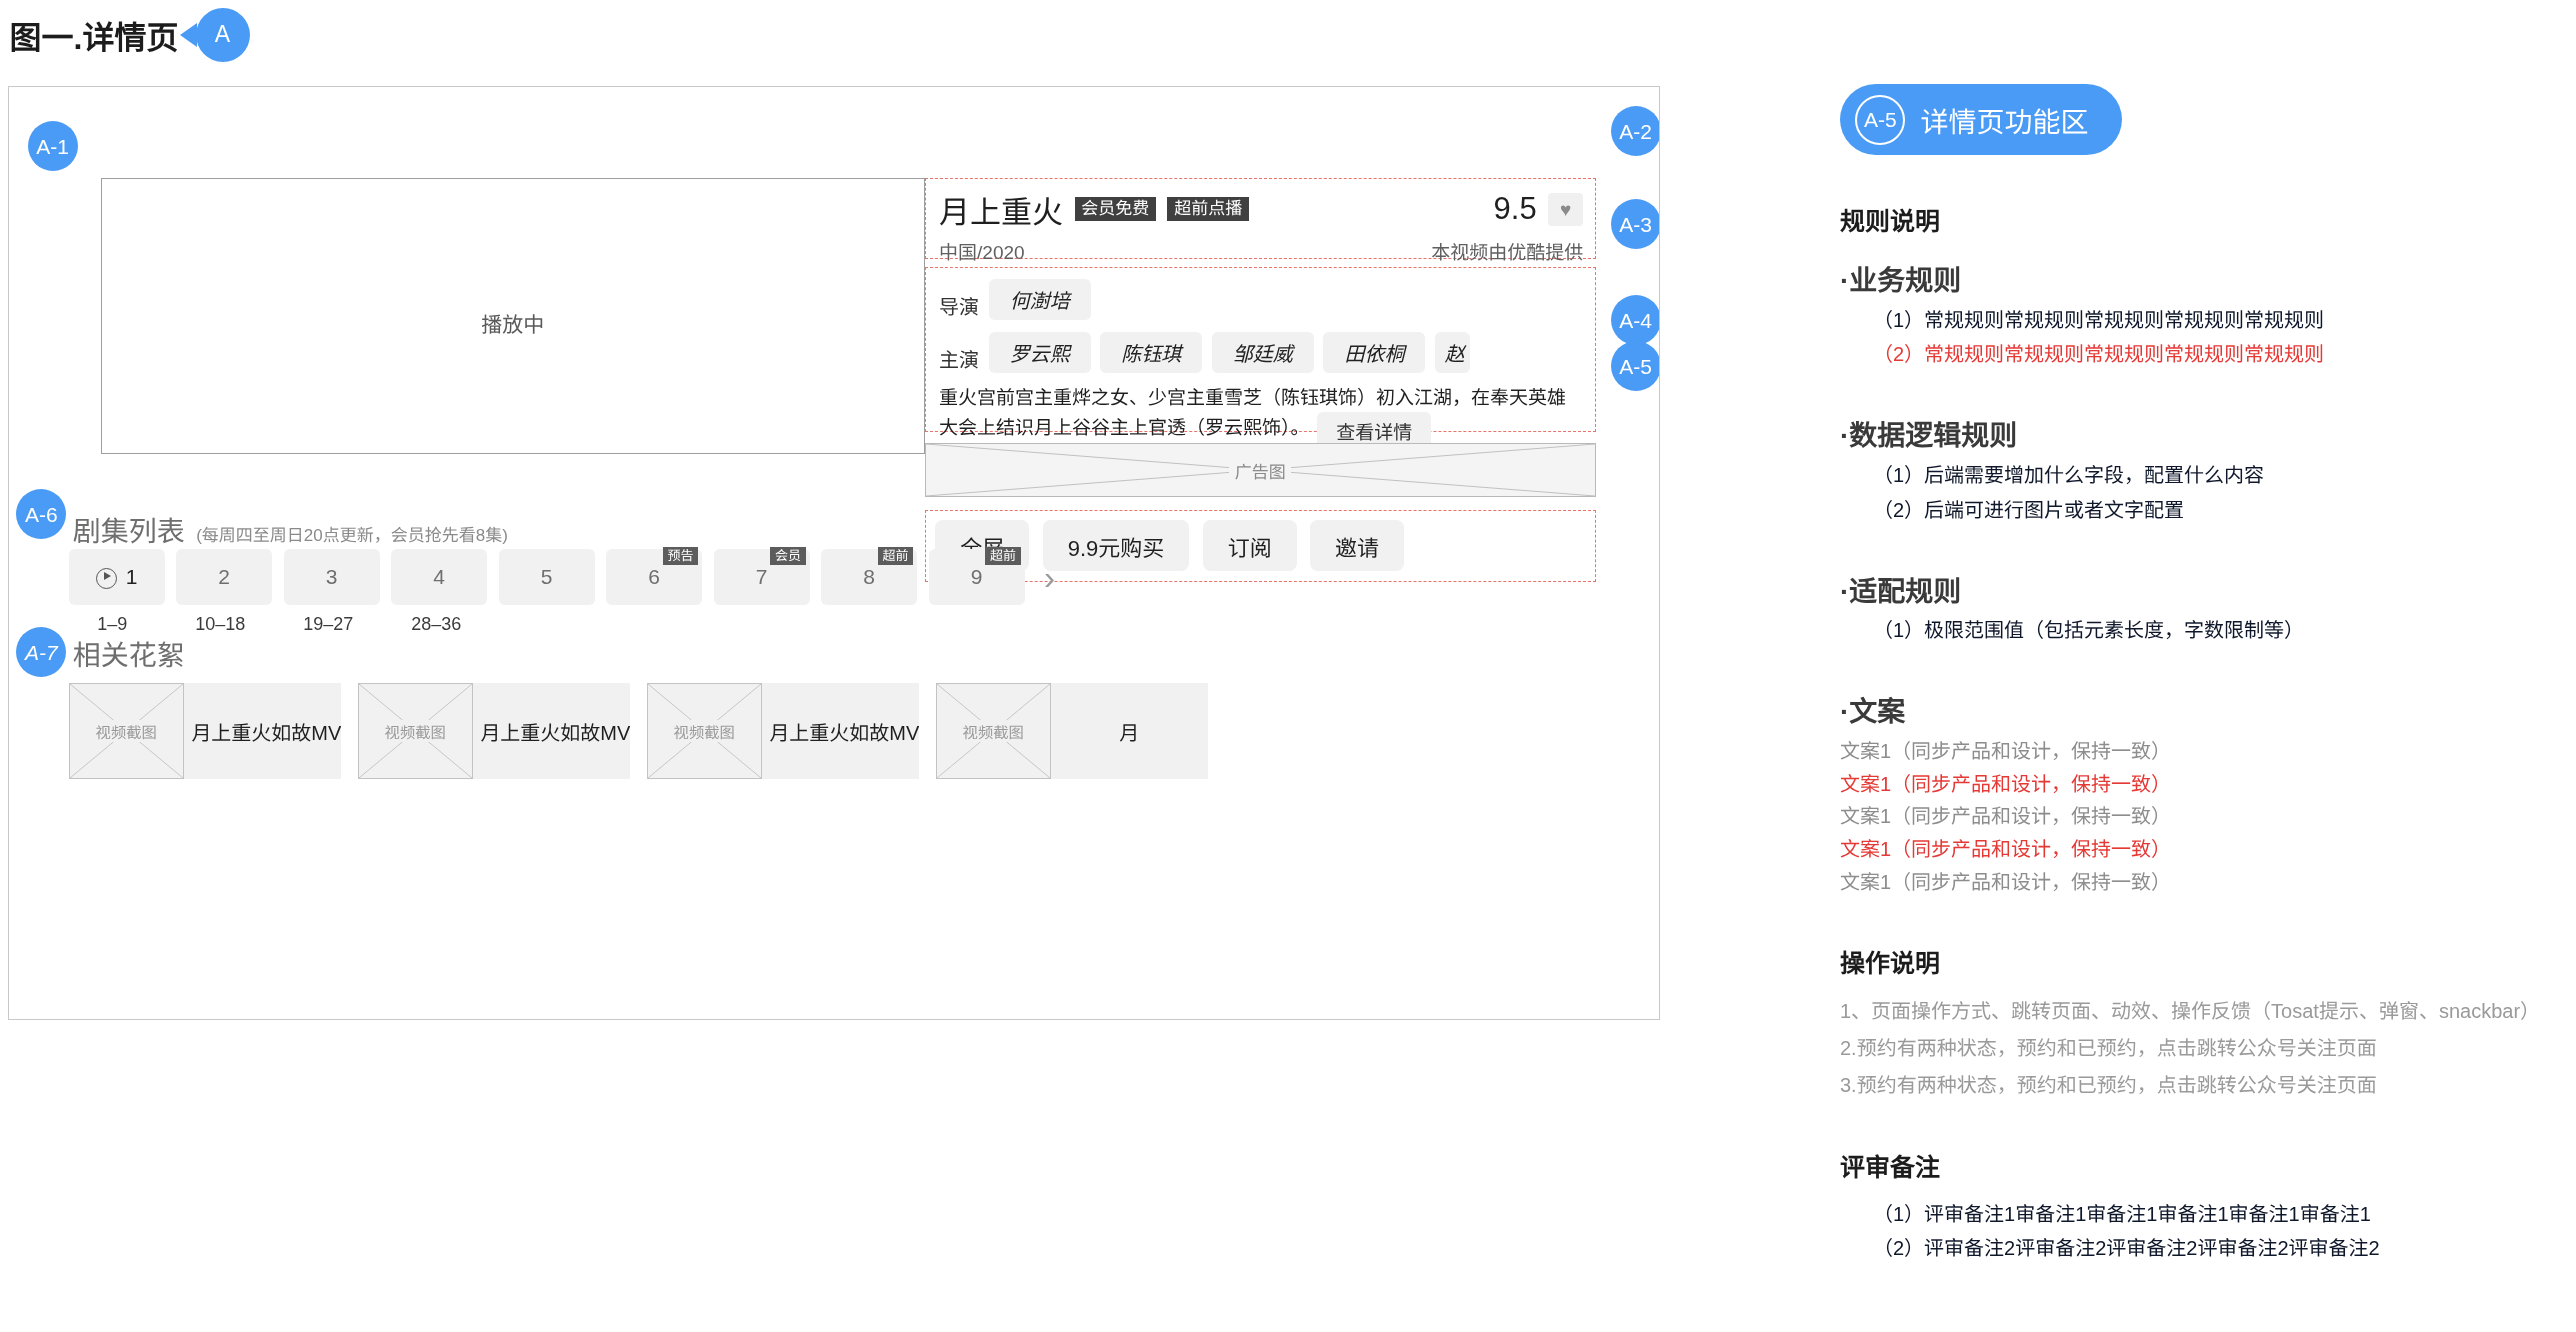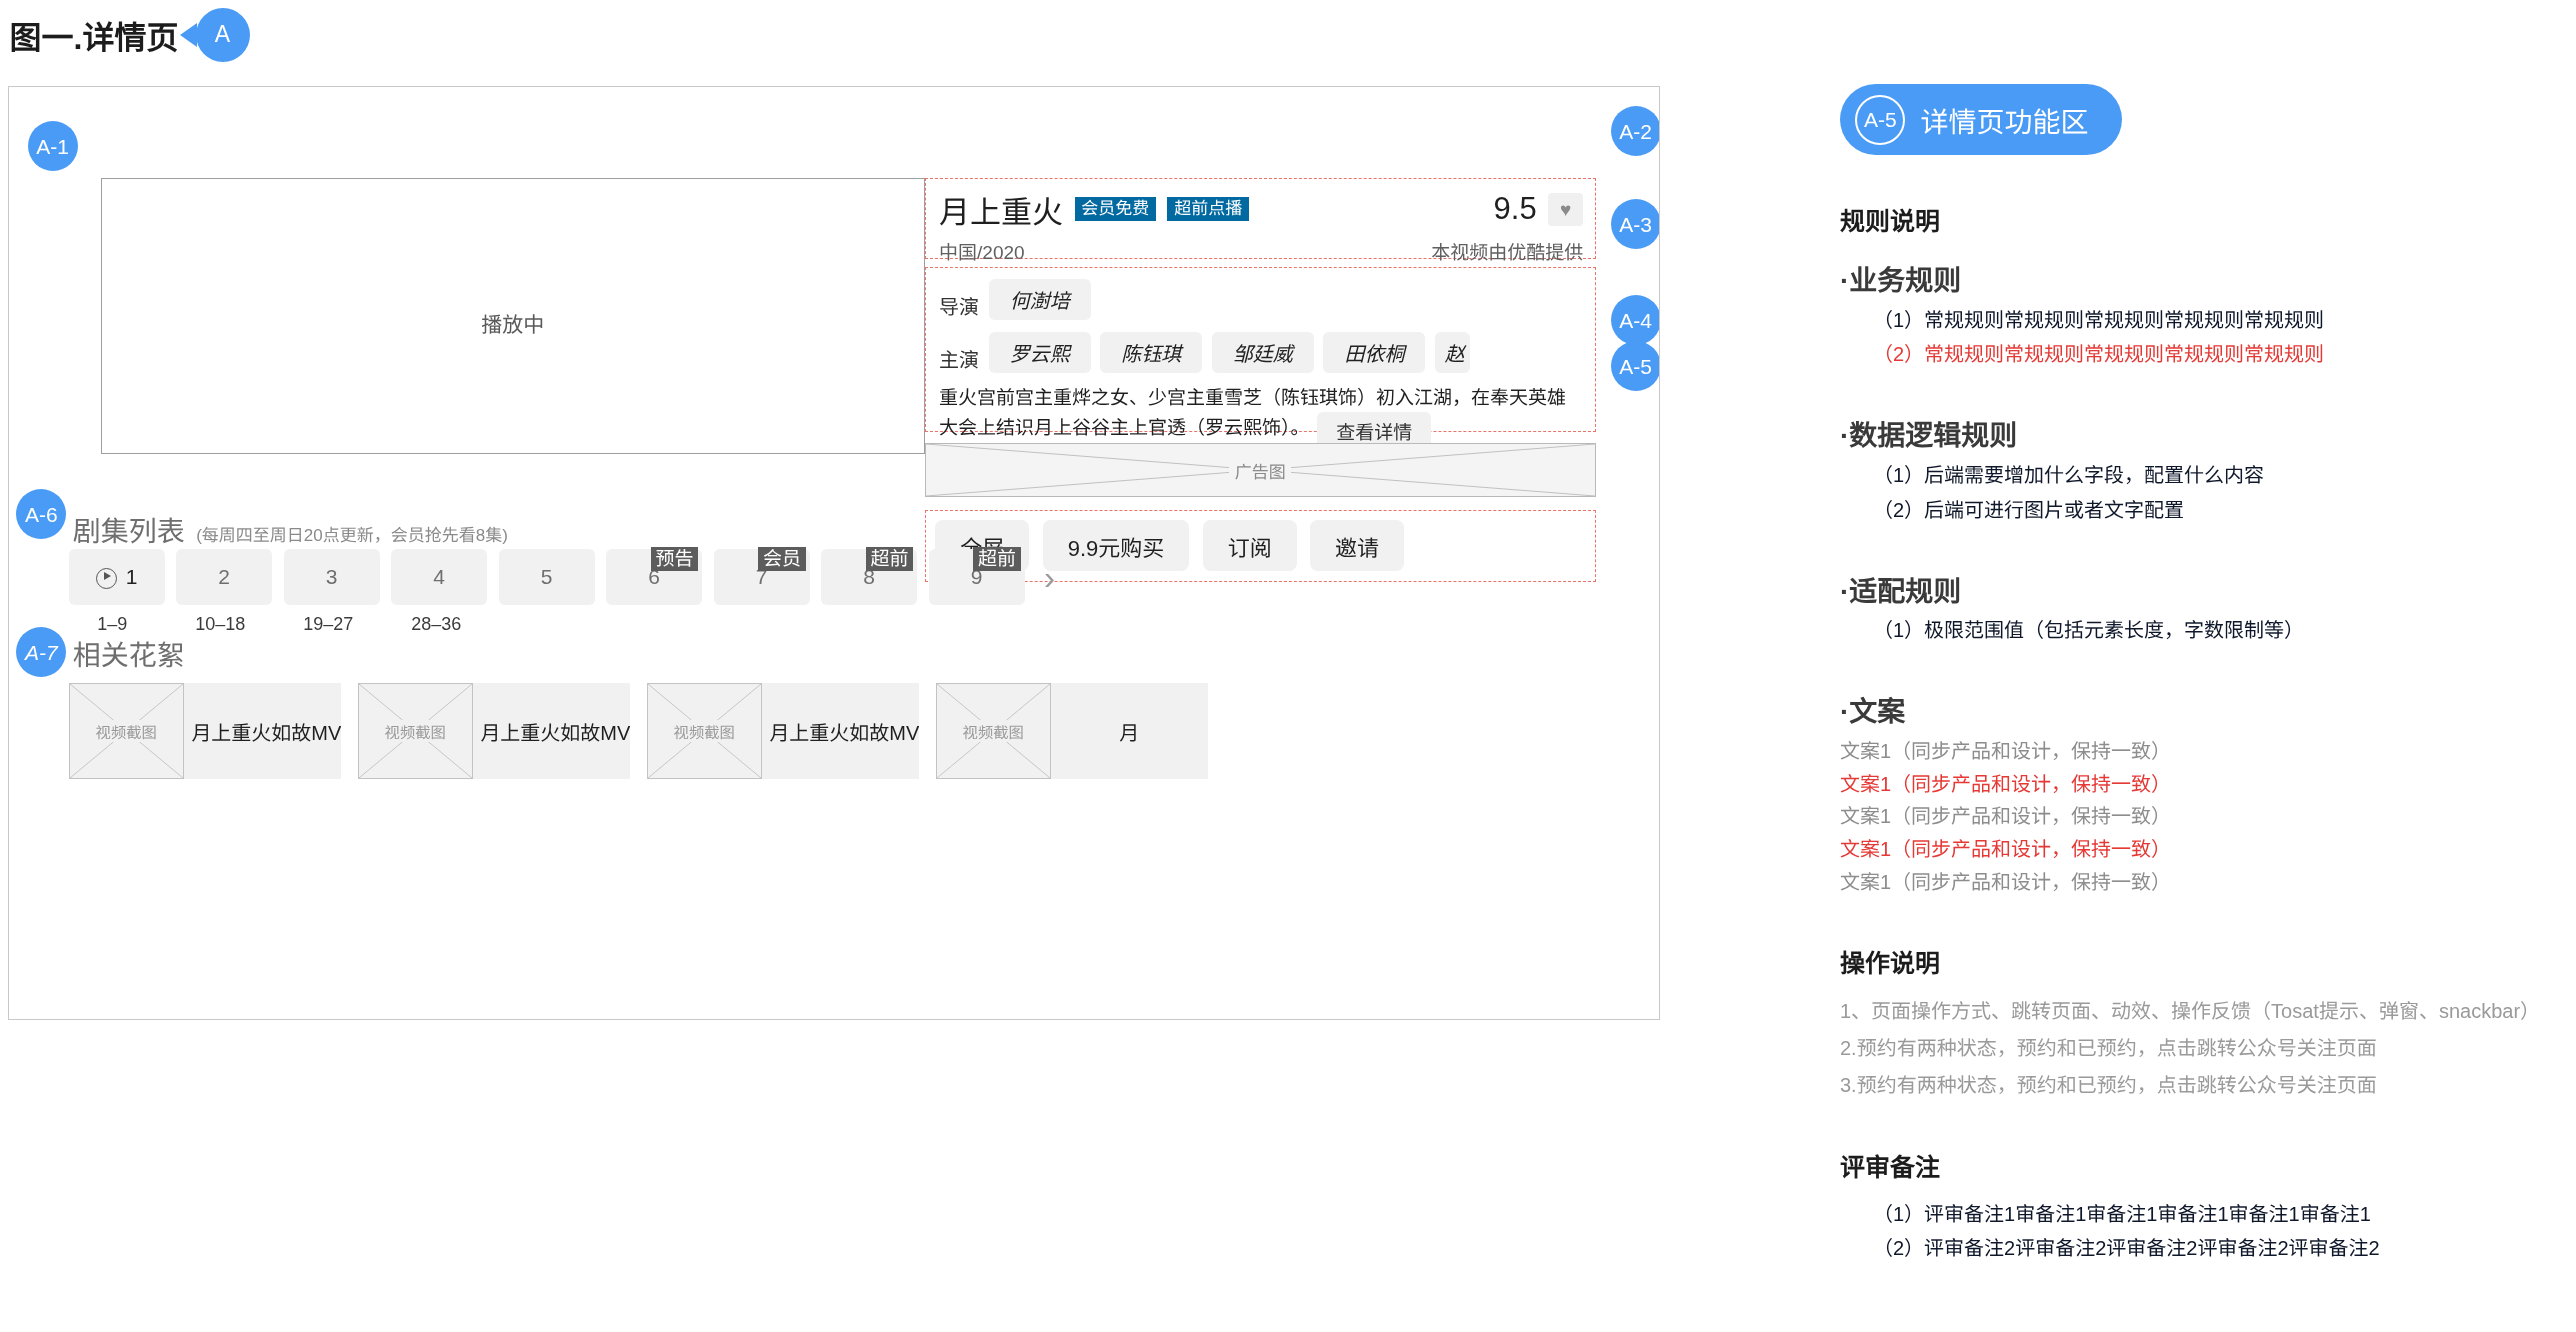--- a/index.html
+++ b/index.html
@@ -129,21 +129,21 @@
     align-items: center;
     gap: 11.5px;
   }
   #video-title {
     font-size: 31px;
     font-weight: 500;
     color: #1f1f1f;
     white-space: nowrap;
   }
   .tag-dark {
-    background: #0369a1;
+    background: #404040;
     color: #fff;
     font-size: 17px;
     padding: 2.9px 6.7px 3.8px 6.7px;
     line-height: 1;
     white-space: nowrap;
   }
   .spacer { flex: 1; }
   #score {
     font-size: 31px;
     color: #1f1f1f;
@@ -322,21 +322,21 @@
     border-top: 4.8px solid transparent;
     border-bottom: 4.8px solid transparent;
     border-left: 7.7px solid #555;
   }
   .ep-badge {
     position: absolute;
     right: 3.8px;
     top: -1.9px;
     background: #5c5c5c;
     color: #fff;
-    font-size: 19px;
+    font-size: 13px;
     padding: 1.9px 4.8px 2.9px 4.8px;
     line-height: 1;
   }
   #ep-next {
     font-size: 33px;
     color: #9a9a9a;
     margin-left: 7.7px;
     line-height: 1;
   }
   #ep-ranges {

